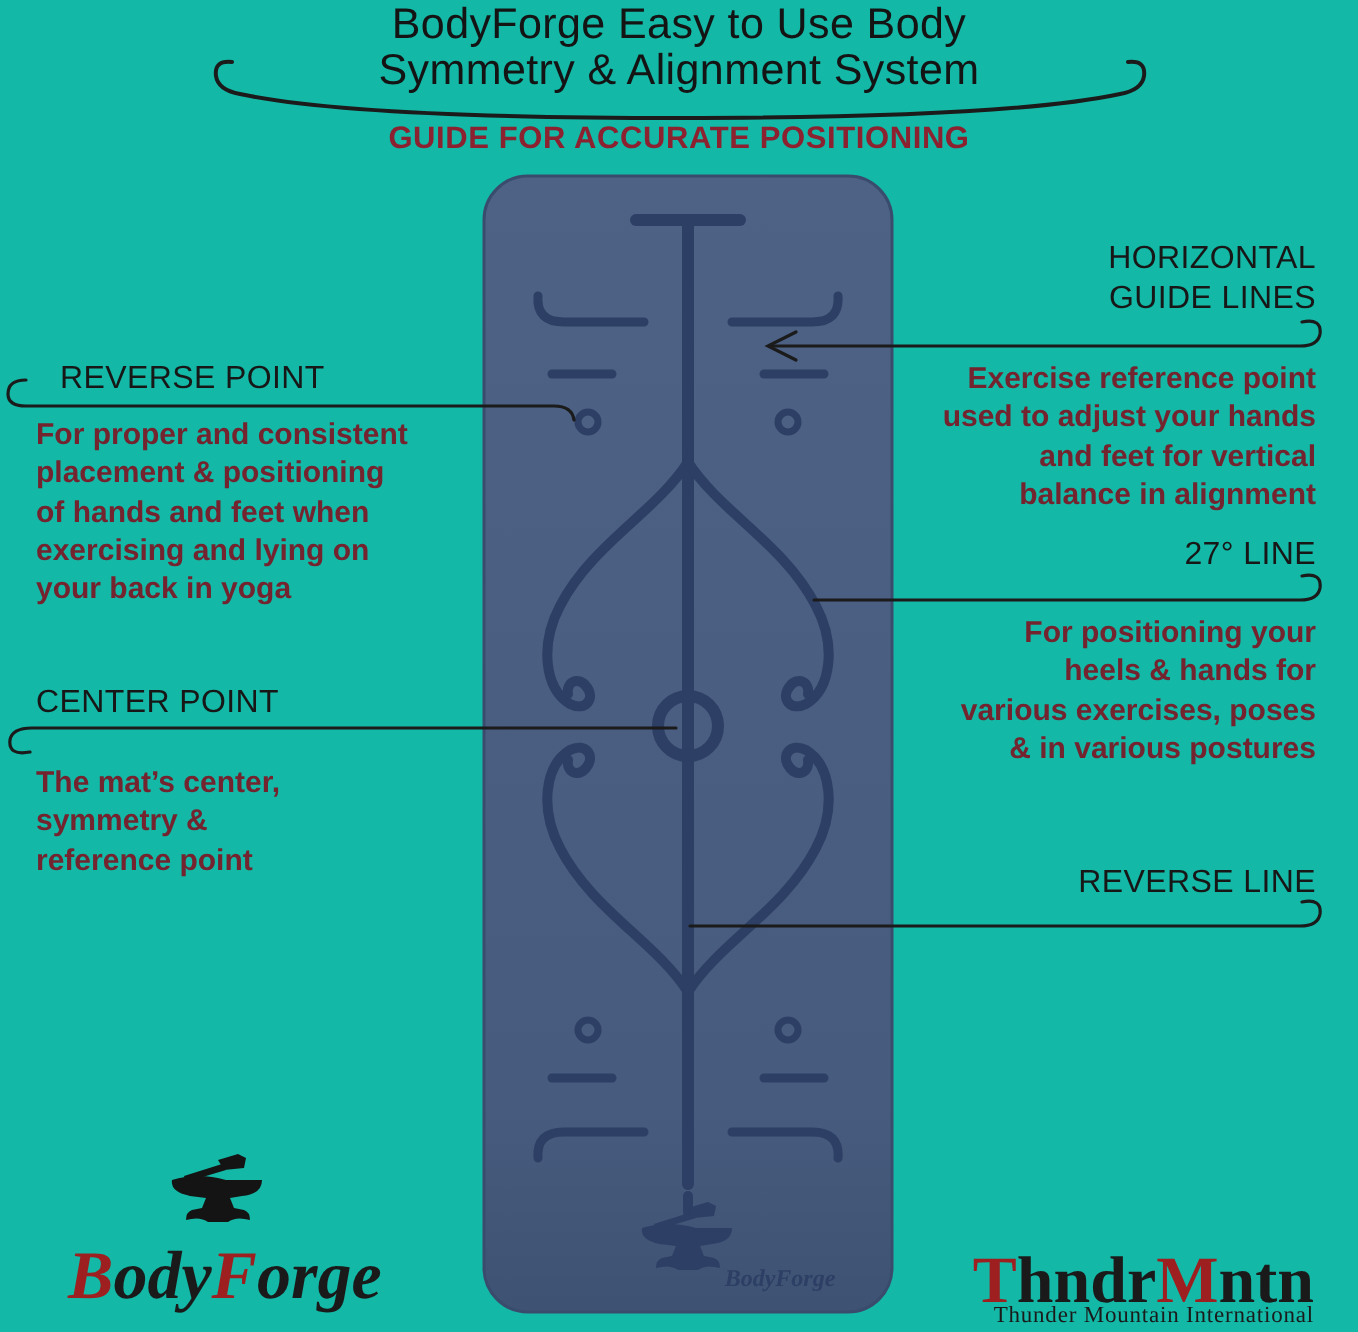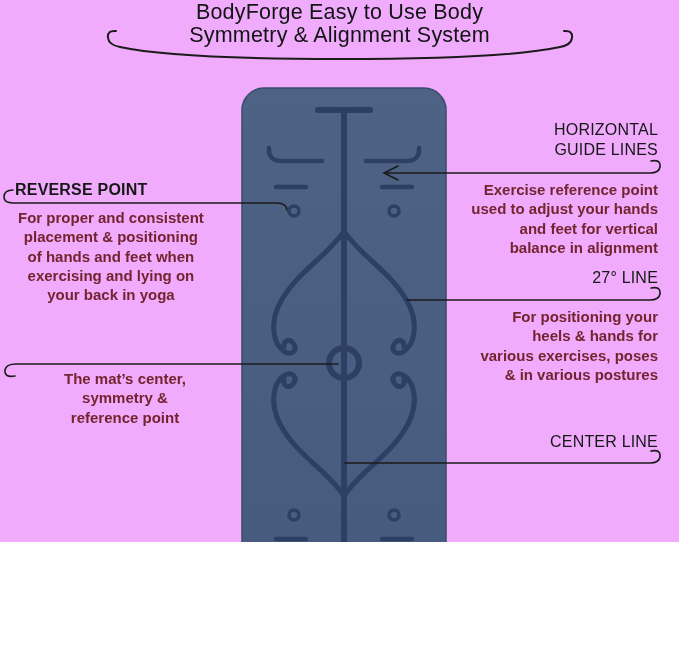--- a/index.html
+++ b/index.html
@@ -1,30 +1,30 @@
 <!DOCTYPE html>
 <html><head>
 <meta charset="utf-8">
 <style>
   html,body{margin:0;padding:0;background:#fff;}
-  #canvas{position:relative;width:679px;height:542px;background:#f0abfc;overflow:hidden;
+  #canvas{position:relative;width:679px;height:666px;background:#14b8a6;overflow:hidden;
           font-family:"Liberation Sans",sans-serif;}
   .abs{position:absolute;}
   .pre{white-space:pre-line;}
   #title{top:1px;left:0;width:679px;text-align:center;font-size:21.5px;line-height:23px;
          color:#141414;letter-spacing:.2px;}
   #subtitle{top:61px;left:0;width:679px;text-align:center;font-size:15.5px;font-weight:700;
             color:#8c2130;letter-spacing:.3px;}
   .heading{font-size:16px;color:#171717;letter-spacing:.2px;}
-  .para{font-size:15px;line-height:19.3px;font-weight:700;color:#73242f;text-align:center;}
+  .para{font-size:15px;line-height:19.3px;font-weight:700;color:#73242f;}
   .r{text-align:right;}
-  #rev-head{left:15px;top:181px;font-weight:bold;}
+  #rev-head{left:30px;top:181px;}
   #rev-para{left:18px;top:208px;}
   #cen-head{left:18px;top:343px;}
-  #cen-para{left:18px;top:369px;margin-left:46px;}
+  #cen-para{left:18px;top:382px;}
   #hgl-head{right:21px;top:120px;line-height:20px;}
   #hgl-para{right:21px;top:180px;}
   #l45-head{right:21px;top:269px;}
   #l45-para{right:21px;top:307px;}
   #cl-head{right:21px;top:433px;}
   #cl-para{right:21px;top:470px;}
   #overlay{position:absolute;left:0;top:0;}
   .serif{font-family:"Liberation Serif",serif;}
   #saverpak{left:43px;top:648px;font-size:14px;font-weight:700;color:#111;margin-top:27px;}
   #bodyforge-logo{left:34px;top:620px;font-size:34px;font-weight:700;font-style:italic;color:#1a1a1a;}
@@ -95,43 +95,45 @@
       <path d="M398,166 L384,173 L398,180"></path>
       <path d="M651,288 Q661,286 660,294 Q659,300 650,300 L407,300"></path>
       <path d="M651,451 Q661,449 660,457 Q659,463 650,463 L345,463"></path>
     </g>
 
     <use href="#anvil" transform="translate(109,600)" fill="#141414"></use>
   </svg>
 
   <div id="title" class="abs pre">BodyForge Easy to Use Body
 Symmetry &amp; Alignment System</div>
+  <div id="subtitle" class="abs">GUIDE FOR ACCURATE POSITIONING</div>
 
   <div id="rev-head" class="abs heading">REVERSE POINT</div>
   <div id="rev-para" class="abs para pre">For proper and consistent
 placement &amp; positioning
 of hands and feet when
 exercising and lying on
 your back in yoga</div>
+  <div id="cen-head" class="abs heading">CENTER POINT</div>
   <div id="cen-para" class="abs para pre">The mat’s center,
 symmetry &amp;
 reference point</div>
 
   <div id="hgl-head" class="abs heading r pre">HORIZONTAL
 GUIDE LINES</div>
   <div id="hgl-para" class="abs para r pre">Exercise reference point
 used to adjust your hands
 and feet for vertical
 balance in alignment</div>
   <div id="l45-head" class="abs heading r">27° LINE</div>
   <div id="l45-para" class="abs para r pre">For positioning your
 heels &amp; hands for
 various exercises, poses
 &amp; in various postures</div>
-  <div id="cl-head" class="abs heading r">CENTER LINE</div>
+  <div id="cl-head" class="abs heading r">REVERSE LINE</div>
 
   <div id="saverpak" class="abs serif">SaverPak</div>
   <div id="bodyforge-logo" class="abs serif"><span class="red-letter">B</span><span>ody</span><span class="red-letter">F</span><span>orge</span></div>
   <div id="bf-tagline" class="abs serif">Health For Body - Health For Life</div>
 
   <div id="thndr-sub" class="abs serif">Thunder Mountain International</div>
   <div id="thndr" class="abs serif"><span class="red-letter">T</span><span>hndr</span><span class="red-letter">M</span><span>ntn</span></div>
 
 </div>
 

